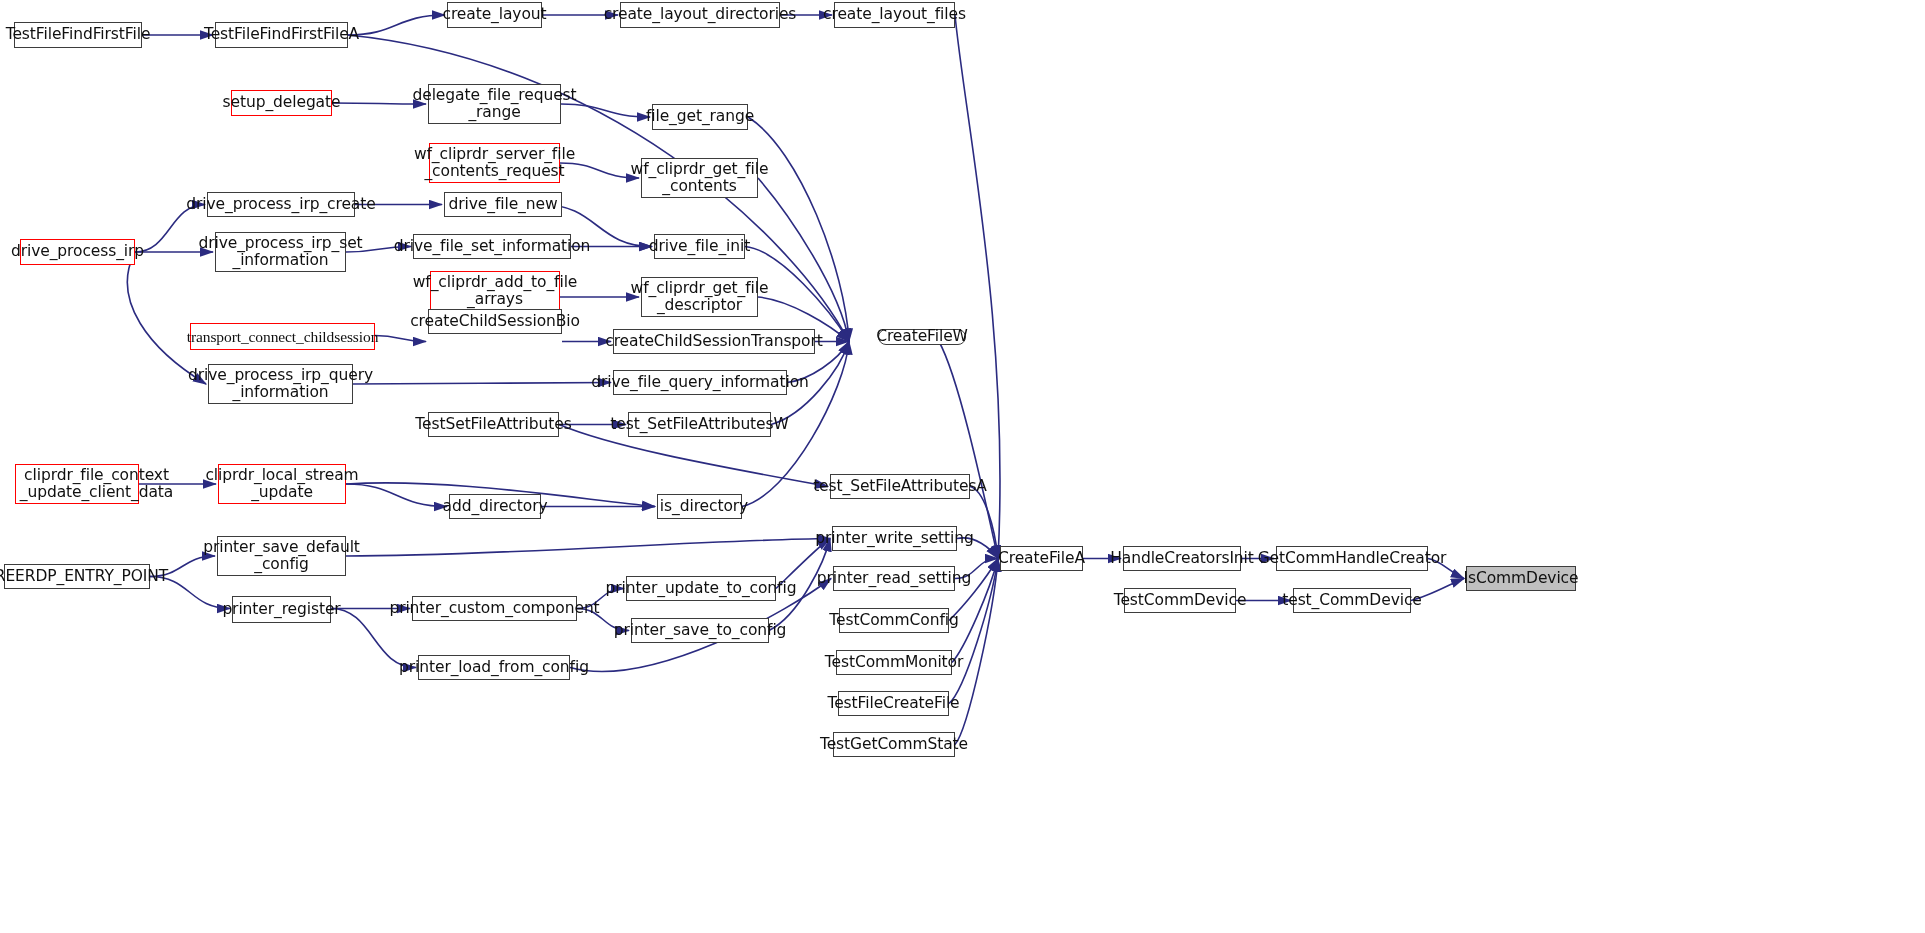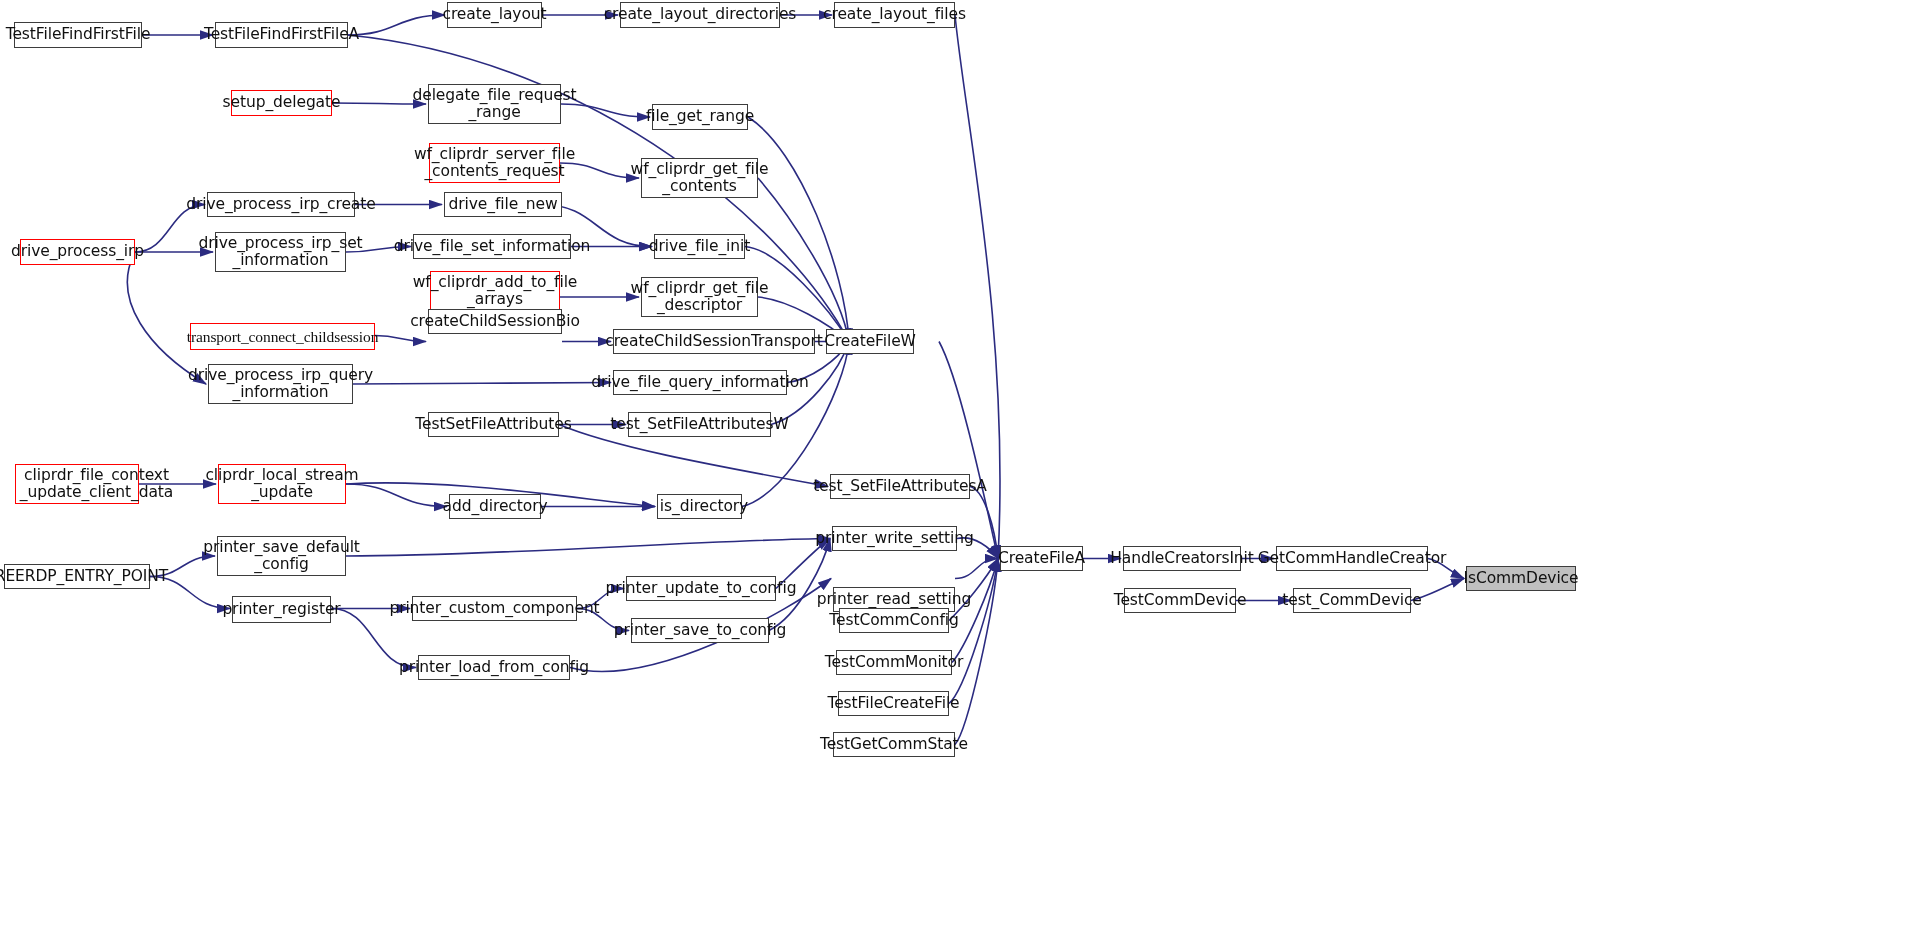--- a/index.html
+++ b/index.html
@@ -140,42 +140,42 @@
 _information</span></div>
       <div class="node" style="left: 413px; top: 234px; width: 158px; height: 25px;"><span>drive_file_set_information</span></div>
       <div class="node" style="left: 654px; top: 234px; width: 91px; height: 25px;"><span>drive_file_init</span></div>
       <div class="node red" style="left: 430px; top: 271px; width: 130px; height: 40px;"><span>wf_cliprdr_add_to_file
 _arrays</span></div>
       <div class="node" style="left: 641px; top: 277px; width: 117px; height: 40px;"><span>wf_cliprdr_get_file
 _descriptor</span></div>
       <div class="node red" style="left: 190px; top: 323px; width: 185px; height: 27px; font-family: Liberation Serif, serif;"><span>transport_connect_childsession</span></div>
       <div class="node" style="left: 428px; top: 309px; width: 134px; height: 25px;"><span>createChildSessionBio</span></div>
       <div class="node" style="left: 613px; top: 329px; width: 202px; height: 25px;"><span>createChildSessionTransport</span></div>
-      <div class="node" style="left: 826px; top: 329px; width: 88px; height: 25px;"><span>CreateFileW</span></div>
+      <div class="node" style="left: 878px; top: 329px; width: 88px; height: 16px; border-radius: 12px;"><span>CreateFileW</span></div>
       <div class="node" style="left: 208px; top: 364px; width: 145px; height: 40px;"><span>drive_process_irp_query
 _information</span></div>
       <div class="node" style="left: 613px; top: 370px; width: 174px; height: 25px;"><span>drive_file_query_information</span></div>
       <div class="node" style="left: 428px; top: 412px; width: 131px; height: 25px;"><span>TestSetFileAttributes</span></div>
       <div class="node" style="left: 628px; top: 412px; width: 143px; height: 25px;"><span>test_SetFileAttributesW</span></div>
       <div class="node red" style="left: 15px; top: 464px; width: 124px; height: 40px; padding-left: 44px;"><span>cliprdr_file_context
 _update_client_data</span></div>
       <div class="node red" style="left: 218px; top: 464px; width: 128px; height: 40px;"><span>cliprdr_local_stream
 _update</span></div>
       <div class="node" style="left: 830px; top: 474px; width: 140px; height: 25px;"><span>test_SetFileAttributesA</span></div>
       <div class="node" style="left: 449px; top: 494px; width: 92px; height: 25px;"><span>add_directory</span></div>
       <div class="node" style="left: 657px; top: 494px; width: 85px; height: 25px; padding-left: 14px;"><span>is_directory</span></div>
       <div class="node" style="left: 217px; top: 536px; width: 129px; height: 40px;"><span>printer_save_default
 _config</span></div>
       <div class="node" style="left: 832px; top: 526px; width: 125px; height: 25px;"><span>printer_write_setting</span></div>
       <div class="node" style="left: 4px; top: 564px; width: 146px; height: 25px;"><span>FREERDP_ENTRY_POINT</span></div>
       <div class="node" style="left: 1000px; top: 546px; width: 83px; height: 25px;"><span>CreateFileA</span></div>
       <div class="node" style="left: 1123px; top: 546px; width: 118px; height: 25px;"><span>HandleCreatorsInit</span></div>
       <div class="node" style="left: 1276px; top: 546px; width: 152px; height: 25px;"><span>GetCommHandleCreator</span></div>
       <div class="node current" style="left: 1466px; top: 566px; width: 110px; height: 25px;"><span>IsCommDevice</span></div>
-      <div class="node" style="left: 833px; top: 587px; width: 122px; height: 25px;"><span>printer_read_setting</span></div>
+      <div class="node" style="left: 833px; top: 566px; width: 122px; height: 25px;"><span>printer_read_setting</span></div>
       <div class="node" style="left: 232px; top: 596px; width: 99px; height: 27px;"><span>printer_register</span></div>
       <div class="node" style="left: 412px; top: 596px; width: 165px; height: 25px;"><span>printer_custom_component</span></div>
       <div class="node" style="left: 626px; top: 576px; width: 150px; height: 25px;"><span>printer_update_to_config</span></div>
       <div class="node" style="left: 631px; top: 618px; width: 138px; height: 25px;"><span>printer_save_to_config</span></div>
       <div class="node" style="left: 839px; top: 608px; width: 110px; height: 25px;"><span>TestCommConfig</span></div>
       <div class="node" style="left: 1124px; top: 588px; width: 112px; height: 25px;"><span>TestCommDevice</span></div>
       <div class="node" style="left: 1293px; top: 588px; width: 118px; height: 25px;"><span>test_CommDevice</span></div>
       <div class="node" style="left: 836px; top: 650px; width: 116px; height: 25px;"><span>TestCommMonitor</span></div>
       <div class="node" style="left: 418px; top: 655px; width: 152px; height: 25px;"><span>printer_load_from_config</span></div>
       <div class="node" style="left: 838px; top: 691px; width: 111px; height: 25px;"><span>TestFileCreateFile</span></div>

